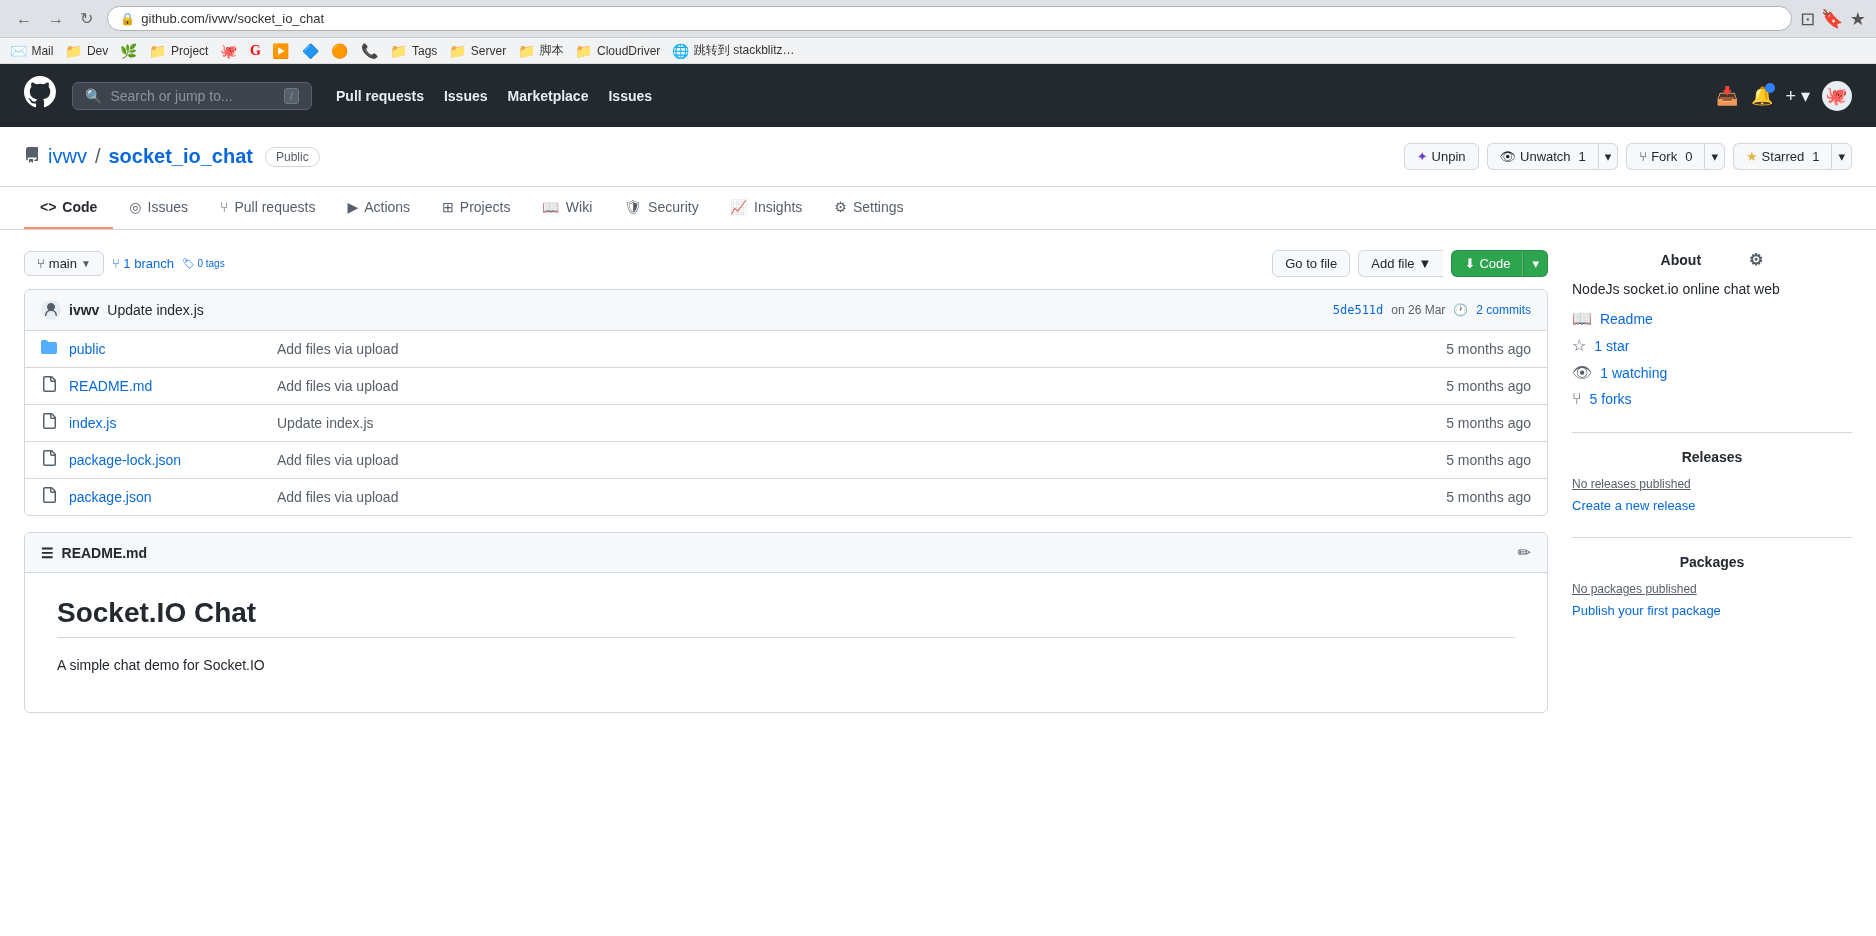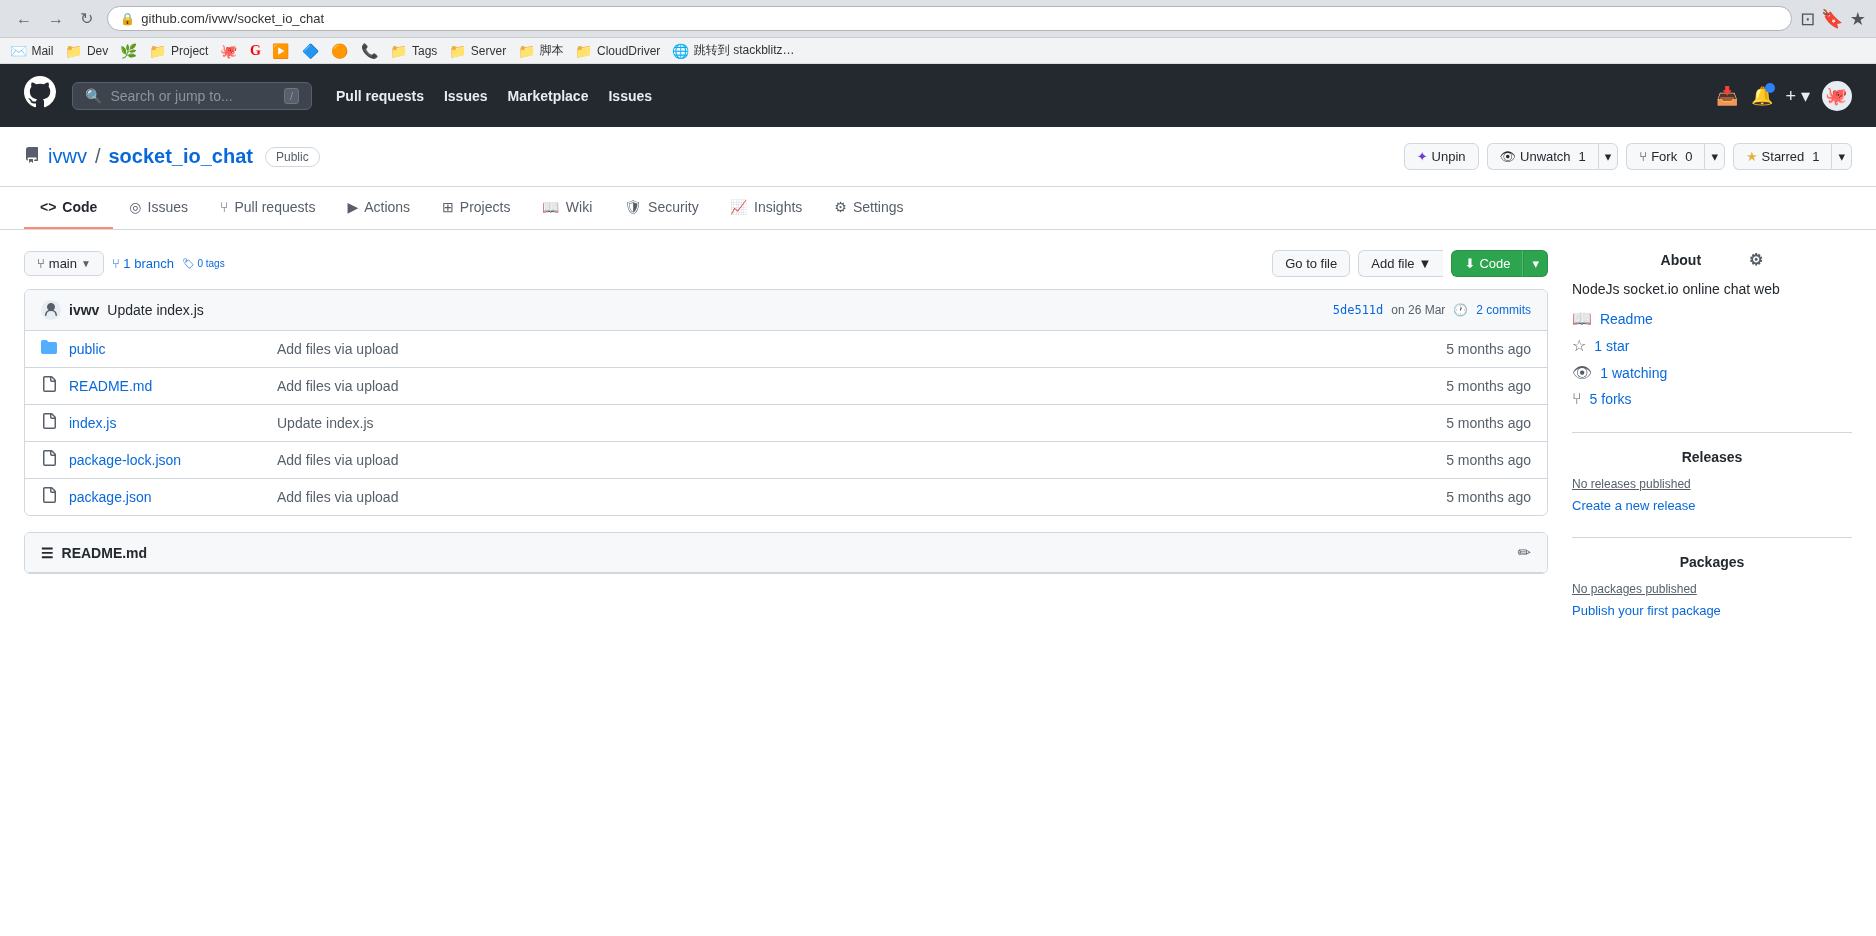--- a/index.html
+++ b/index.html
@@ -531,20 +531,24 @@
     </div>
 
     <div class="readme-section">
       <div class="readme-header">
         <div class="readme-title">
           <span>☰</span>
           <span>README.md</span>
         </div>
         <span class="readme-edit">✏</span>
       </div>
+      <div class="readme-body">
+        <h1 class="readme-h1">Socket.IO Chat</h1>
+        <p class="readme-p">A simple chat demo for Socket.IO</p>
+      </div>
     </div>
   </div>
 
   <div class="repo-sidebar">
 
     <div class="sidebar-section">
       <div class="sidebar-title">
         <span>About</span>
         <span class="gear-icon">⚙</span>
       </div>

